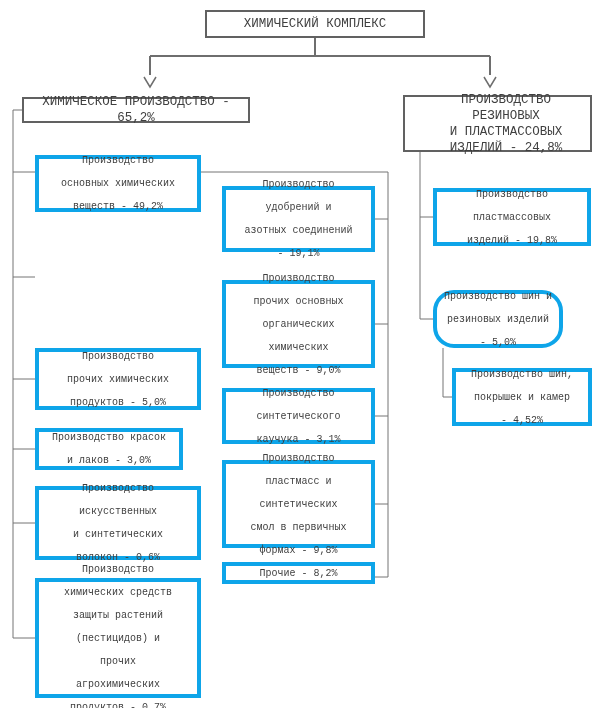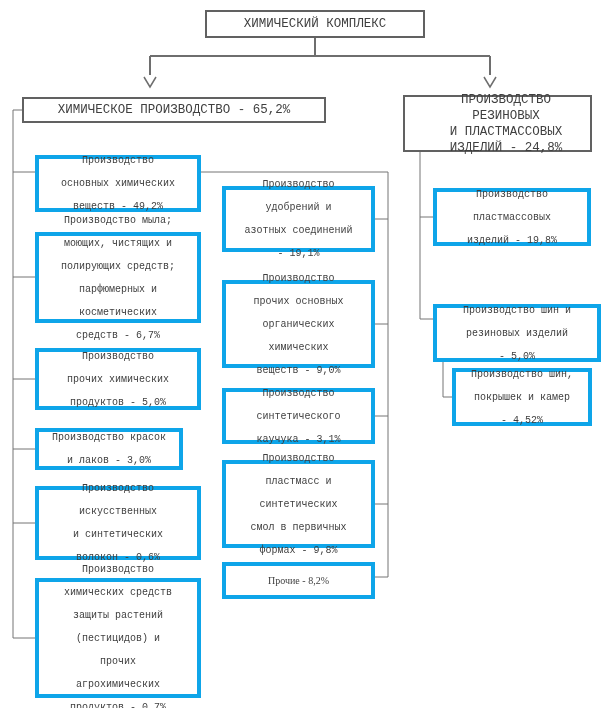--- a/index.html
+++ b/index.html
@@ -37,38 +37,38 @@
     box-sizing: border-box;
     padding: 2px 3px;
   }
   .box.major {
     border: 2px solid #616161;
     font-size: 12.5px;
     line-height: 16px;
   }
   
   #box-root         { left:205px; top:10px;  width:220px; height:28px; }
-  #box-left-header  { left:22px;  top:97px;  width:304px; height:26px; }
+  #box-left-header  { left:22px;  top:97px;  width:228px; height:26px; }
   #box-right-header { left:403px; top:95px;  width:189px; height:57px;padding-left:20px; }
 
   #box-l1 { left:35px; top:155px; width:166px; height:57px;  }
   #box-l2 { left:35px; top:232px; width:166px; height:91px;  }
   #box-l3 { left:35px; top:348px; width:166px; height:62px;  }
   #box-l4 { left:35px; top:428px; width:148px; height:42px;  }
   #box-l5 { left:35px; top:486px; width:166px; height:74px;  }
   #box-l6 { left:35px; top:578px; width:166px; height:120px; }
 
   #box-m1 { left:222px; top:186px; width:153px; height:66px; }
   #box-m2 { left:222px; top:280px; width:153px; height:88px; }
   #box-m3 { left:222px; top:388px; width:153px; height:56px; }
   #box-m4 { left:222px; top:460px; width:153px; height:88px; }
-  #box-m5 { left:222px; top:562px; width:153px; height:37px;font-family:Liberation Serif, serif; }
+  #box-m5 { left:222px; top:562px; width:153px; height:22px; }
 
   #box-r1 { left:433px; top:188px; width:158px; height:58px; }
-  #box-r2 { left:433px; top:304px; width:168px; height:58px; }
+  #box-r2 { left:433px; top:290px; width:130px; height:58px;border-radius:21px; }
   #box-r3 { left:452px; top:368px; width:140px; height:58px;text-align:center; }
 </style>
 </head>
 <body>
 
 <div id="canvas">
 
   <svg id="connectors" viewBox="0 0 606 708" xmlns="http://www.w3.org/2000/svg">
 
     <path d="M315 38 L315 56 M150 56 L490 56 M150 56 L150 75 M490 56 L490 75" fill="none" stroke="#6e6e6e" stroke-width="2"></path>
@@ -96,26 +96,20 @@
 
   <div class="box major" id="box-left-header">ХИМИЧЕСКОЕ ПРОИЗВОДСТВО - 65,2%</div>
 
   <div class="box major" id="box-right-header">ПРОИЗВОДСТВО РЕЗИНОВЫХ
 И ПЛАСТМАССОВЫХ
 ИЗДЕЛИЙ - 24,8%</div>
 
   <div class="box" id="box-l1">Производство
 основных химических
 веществ - 49,2%</div>
-  <div class="box" id="box-l2">Производство мыла;
-моющих, чистящих и
-полирующих средств;
-парфюмерных и
-косметических
-средств - 6,7%</div>
   <div class="box" id="box-l3">Производство
 прочих химических
 продуктов - 5,0%</div>
   <div class="box" id="box-l4">Производство красок
 и лаков - 3,0%</div>
   <div class="box" id="box-l5">Производство
 искусственных
 и синтетических
 волокон - 0,6%</div>
   <div class="box" id="box-l6">Производство

